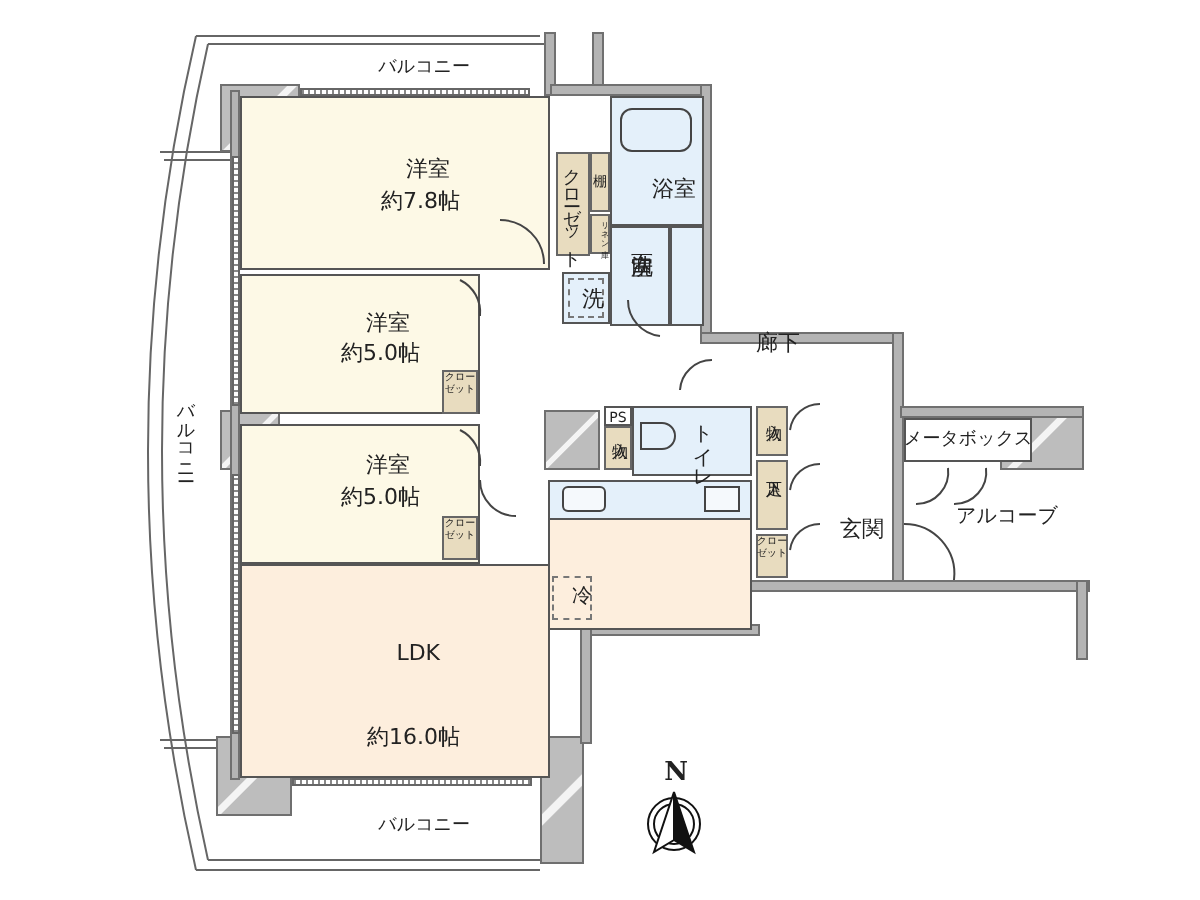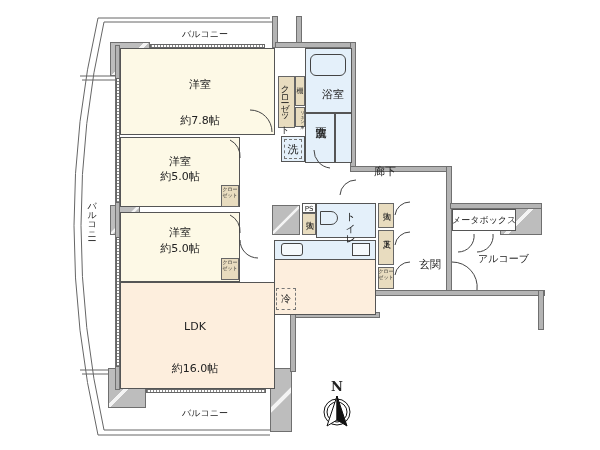--- a/index.html
+++ b/index.html
@@ -6,21 +6,21 @@
   body { width:600px; height:450px; position:relative; overflow:hidden; font-family:"DejaVu Sans", sans-serif; color:#222; }
   .abs { position:absolute; }
   .wall { position:absolute; background:#b4b4b4; border:1px solid #707070; box-sizing:border-box; }
   .col { position:absolute; background:#bdbdbd; border:1px solid #6f6f6f; box-sizing:border-box;
          background-image:linear-gradient(135deg, transparent 46%, #f4f4f4 47%, #f4f4f4 53%, transparent 54%); }
   .room { position:absolute; box-sizing:border-box; border:1px solid #555; }
   .western { background:#fdf9e6; }
   .ldk { background:#fdeedd; }
   .wet { background:#e4f0fa; }
   .storage { background:#e8dcbf; border:1px solid #666; }
-  .lbl { position:absolute; text-align:center; font-size:11px; line-height:14px; white-space:nowrap; }
+  .lbl { position:absolute; text-align:right; font-size:11px; line-height:14px; white-space:nowrap; }
   .lbl-sm { position:absolute; font-size:9px; line-height:10px; white-space:nowrap; text-align:center; }
   .vert { writing-mode:vertical-rl; text-orientation:upright; }
   .win { position:absolute; background:repeating-linear-gradient(90deg,#888 0 1px,#fff 1px 3px); border:1px solid #666; box-sizing:border-box; }
   .winv { position:absolute; background:repeating-linear-gradient(0deg,#888 0 1px,#fff 1px 3px); border:1px solid #666; box-sizing:border-box; }
   .door { position:absolute; border:1px solid #444; box-sizing:border-box; }
   .dash { position:absolute; border:1px dashed #777; box-sizing:border-box; }
 </style>
 </head>
 <body>
 
@@ -60,21 +60,21 @@
 <div class="win" style="left:146px;top:389px;width:120px;height:4px;"></div>
 <div class="winv" style="left:116px;top:78px;width:4px;height:125px;"></div>
 <div class="winv" style="left:116px;top:237px;width:4px;height:130px;"></div>
 
 <div class="lbl" style="left:175px;top:27px;width:60px;font-size:9px;">バルコニー</div>
 <div class="lbl vert" style="left:85px;top:195px;font-size:9px;">バルコニー</div>
 <div class="lbl" style="left:175px;top:406px;width:60px;font-size:9px;">バルコニー</div>
 
 <div class="room western" style="left:120px;top:48px;width:155px;height:87px;"></div>
 <div class="lbl" style="left:175px;top:78px;width:50px;">洋室</div>
-<div class="lbl" style="left:170px;top:94px;width:60px;margin-top:20px;">約7.8帖</div>
+<div class="lbl" style="left:170px;top:94px;width:60px;">約7.8帖</div>
 
 <div class="room western" style="left:120px;top:137px;width:120px;height:70px;"></div>
 <div class="lbl" style="left:155px;top:155px;width:50px;">洋室</div>
 <div class="lbl" style="left:150px;top:170px;width:60px;">約5.0帖</div>
 <div class="room storage" style="left:221px;top:185px;width:18px;height:22px;"></div>
 <div class="lbl-sm" style="left:221px;top:186px;width:18px;font-size:5px;white-space:normal;line-height:6px;">クローゼット</div>
 
 <div class="room western" style="left:120px;top:212px;width:120px;height:70px;"></div>
 <div class="lbl" style="left:155px;top:226px;width:50px;">洋室</div>
 <div class="lbl" style="left:150px;top:242px;width:60px;">約5.0帖</div>

